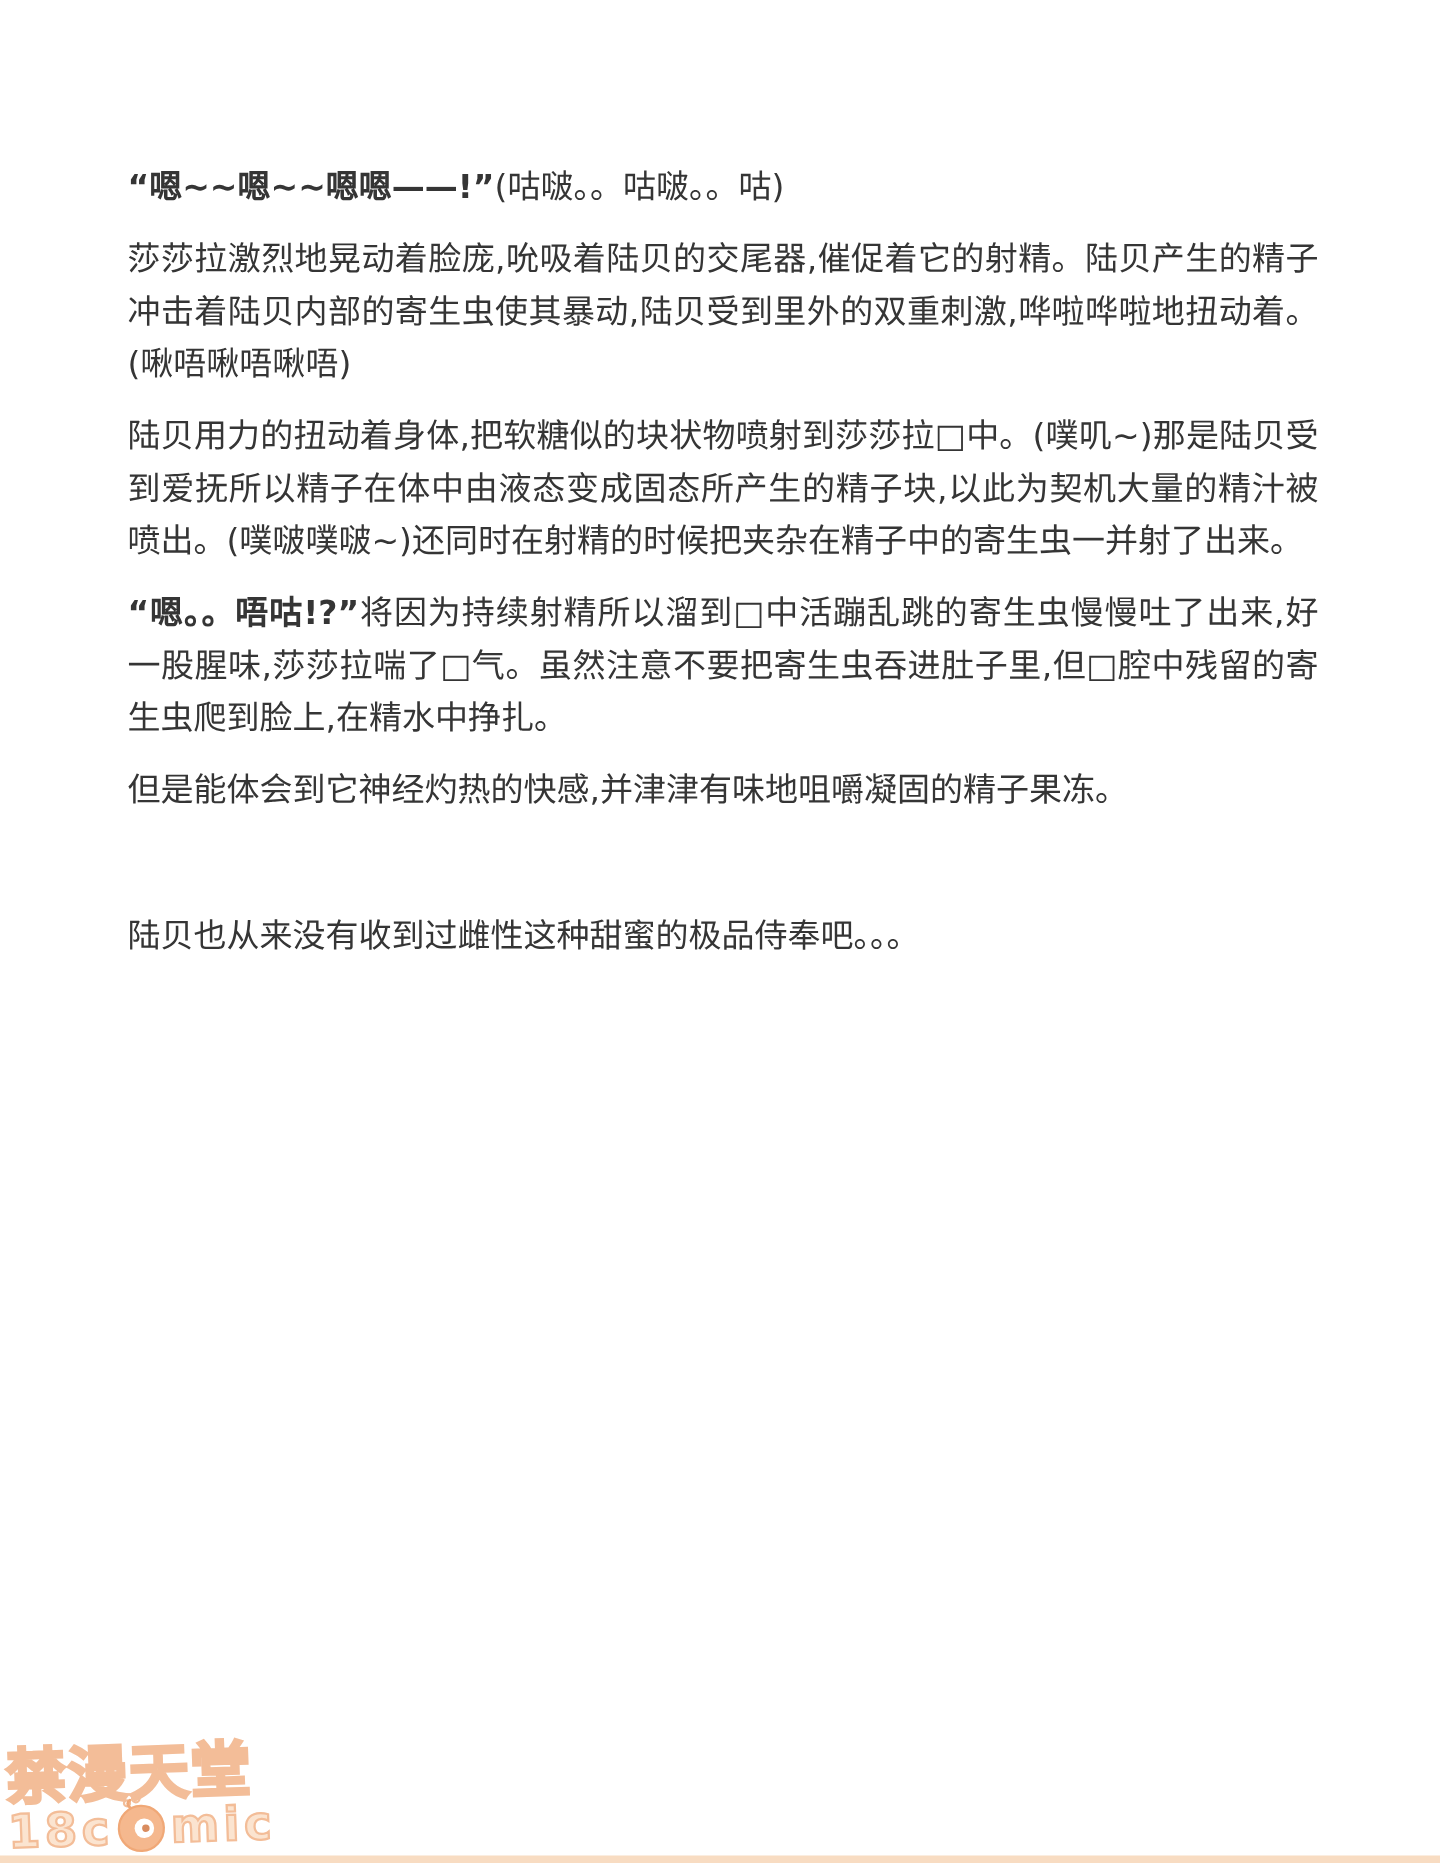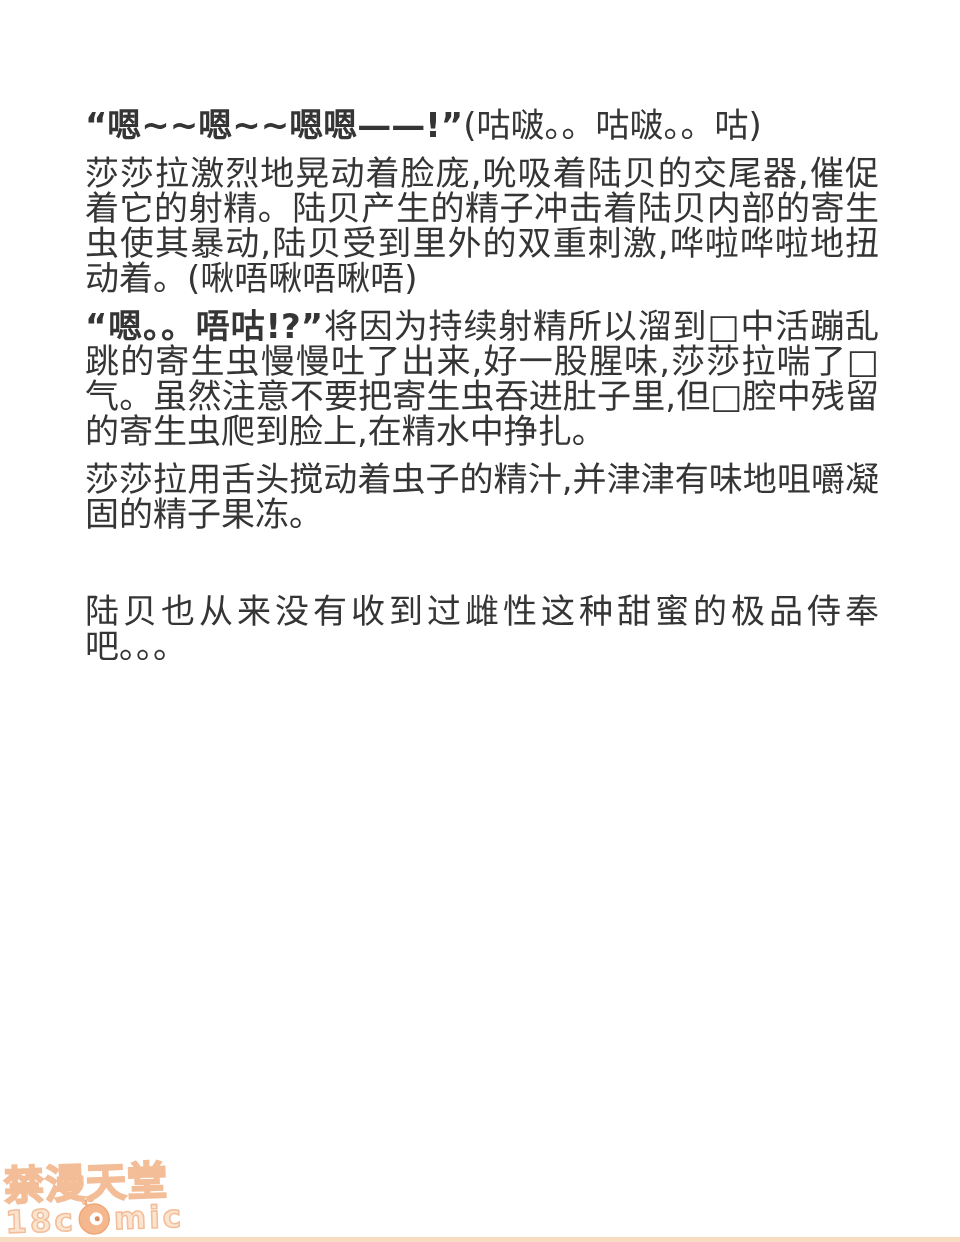--- a/index.html
+++ b/index.html
@@ -18,21 +18,21 @@
     height: 1242px;
     background: var(--page-bg);
     overflow: hidden;
     font-family: "DejaVu Sans", sans-serif;
   }
   .content {
     position: absolute;
     left: 85px;
     top: 108px;
     width: 794px;
-    font-size: 34px;
+    font-size: 22px;
     line-height: 35px;
     color: var(--text-color);
     text-align: justify;
     letter-spacing: 0;
   }
   .para { margin: 0 0 13px 0; }
   .para.gap-large { margin-bottom: 62px; }
   .para:last-child { margin-bottom: 0; }
   .bold { font-weight: bold; }
   .watermark {
@@ -80,22 +80,23 @@
   }
 </style>
 </head>
 <body>
 
 <div class="page">
 
   <div class="content">
     <p class="para"><span class="bold">“嗯~~嗯~~嗯嗯——!”</span><span>(咕啵。。咕啵。。咕)</span></p>
     <p class="para"><span>莎莎拉激烈地晃动着脸庞,吮吸着陆贝的交尾器,催促着它的射精。陆贝产生的精子冲击着陆贝内部的寄生虫使其暴动,陆贝受到里外的双重刺激,哗啦哗啦地扭动着。(啾唔啾唔啾唔)</span></p>
+    <p class="para"><span>陆贝用力的扭动着身体,把软糖似的块状物喷射到莎莎拉□中。(噗叽~)那是陆贝受到爱抚所以精子在体中由液态变成固态所产生的精子块,以此为契机大量的精汁被喷出。(噗啵噗啵~)还同时在射精的时候把夹杂在精子中的寄生虫一并射了出来。</span></p>
     <p class="para"><span class="bold">“嗯。。唔咕!?”</span><span>将因为持续射精所以溜到□中活蹦乱跳的寄生虫慢慢吐了出来,好一股腥味,莎莎拉喘了□气。虽然注意不要把寄生虫吞进肚子里,但□腔中残留的寄生虫爬到脸上,在精水中挣扎。</span></p>
-    <p class="para gap-large"><span>莎莎拉用舌头搅动着虫子的精汁,并津津有味地咀嚼凝固的精子果冻。</span></p>
+    <p class="para gap-large"><span>但是能体会到它神经灼热的快感,并津津有味地咀嚼凝固的精子果冻。</span></p>
     <p class="para gap-large"><span>陆贝也从来没有收到过雌性这种甜蜜的极品侍奉吧。。。</span></p>
   </div>
 
   <div class="watermark">
     <div class="wm-line1">禁漫天堂</div>
     <div class="wm-line2">
       <span>18c</span>
       <span class="whale">
         <svg viewBox="0 0 36 40" width="36" height="40" xmlns="http://www.w3.org/2000/svg">
           <circle cx="8" cy="6" r="2" fill="none" stroke="#f3bd98" stroke-width="1.5"></circle>

